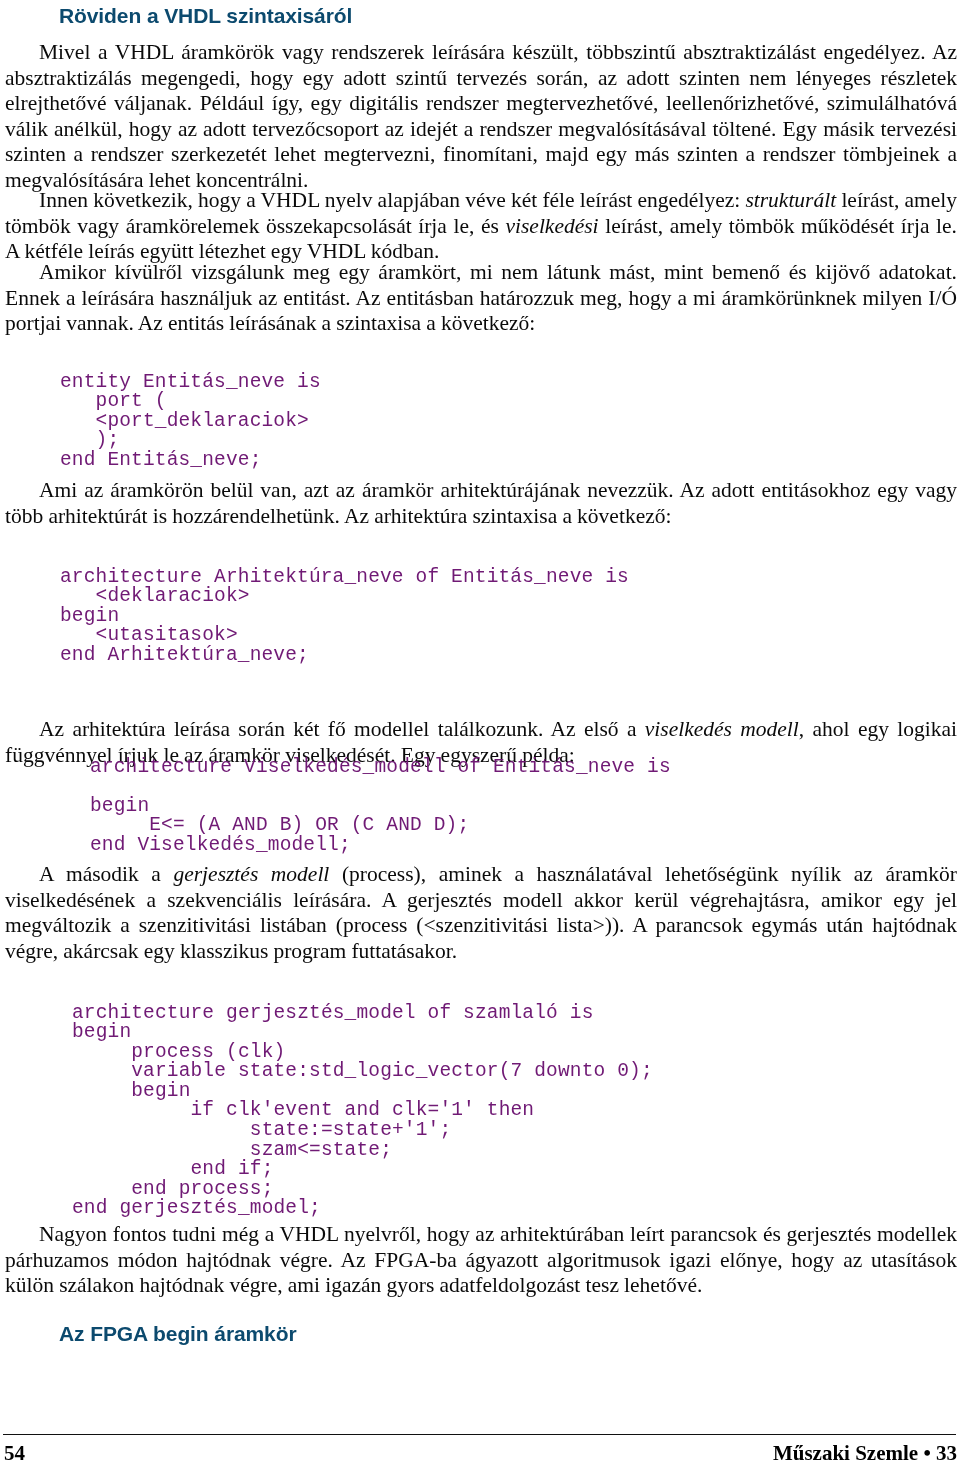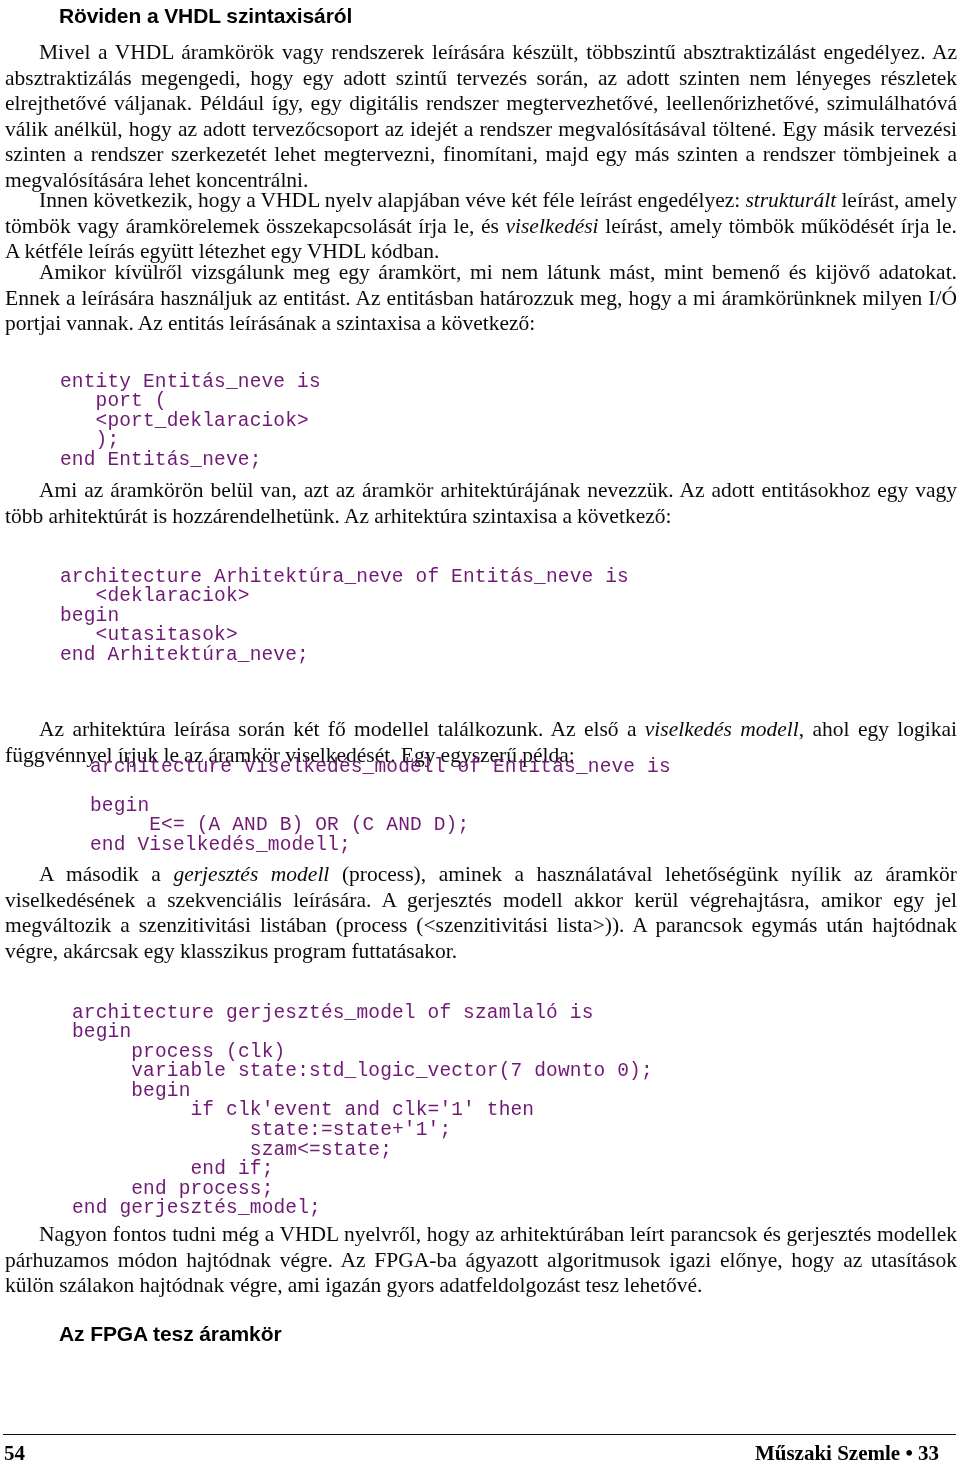--- a/index.html
+++ b/index.html
@@ -21,21 +21,21 @@
     height: 1474px;
     box-sizing: border-box;
   }
 
   
   .section-title {
     font-family: "Liberation Sans", sans-serif;
     font-weight: bold;
     font-size: 21px;
     letter-spacing: -0.1px;
-    color: #000000;
+    color: #0c4a6e;
     margin: 0;
   }
   #title-main {
     position: absolute;
     left: 59px;
     top: 4px;
   }
   #title-fpga {
     position: absolute;
     left: 59px;
@@ -80,21 +80,21 @@
   }
   .footer-text {
     position: absolute;
     top: 1441px;
     font-family: "Liberation Serif", serif;
     font-weight: bold;
     font-size: 21px;
     color: #000;
   }
   #footer-page-number { left: 4px; }
-  #footer-journal { right: 21px; text-align: right; }
+  #footer-journal { right: 3px; text-align: right; }
 </style>
 </head>
 <body>
 
 <div class="page">
 
   <h1 class="section-title" id="title-main">Röviden a VHDL szintaxisáról</h1>
 
   <div class="body-block" id="para-1" style="top:40px;">
     <span class="indent"></span><span>Mivel a VHDL áramkörök vagy rendszerek leírására készült, többszintű absztraktizálást engedélyez. Az absztraktizálás megengedi, hogy egy adott szintű tervezés során, az adott szinten nem lényeges részletek elrejthetővé váljanak. Például így, egy digitális rendszer megtervezhetővé, leellenőrizhetővé, szimulálhatóvá válik anélkül, hogy az adott tervezőcsoport az idejét a rendszer megvalósításával töltené. Egy másik tervezési szinten a rendszer szerkezetét lehet megtervezni, finomítani, majd egy más szinten a rendszer tömbjeinek a megvalósítására lehet koncentrálni.</span>
@@ -147,21 +147,21 @@
                state:=state+'1';
                szam&lt;=state;
           end if;
      end process;
 end gerjesztés_model;</pre>
 
   <div class="body-block" id="para-7" style="top:1222px;">
     <span class="indent"></span><span>Nagyon fontos tudni még a VHDL nyelvről, hogy az arhitektúrában leírt parancsok és gerjesztés modellek párhuzamos módon hajtódnak végre. Az FPGA-ba ágyazott algoritmusok igazi előnye, hogy az utasítások külön szálakon hajtódnak végre, ami igazán gyors adatfeldolgozást tesz lehetővé.</span>
   </div>
 
-  <h1 class="section-title" id="title-fpga">Az FPGA tesz áramkör</h1>
+  <h1 class="section-title" id="title-fpga">Az FPGA begin áramkör</h1>
 
   <div id="footer-rule"></div>
 
   <div class="footer-text" id="footer-page-number">54</div>
 
   <div class="footer-text" id="footer-journal">Műszaki Szemle • 33</div>
 
 </div>
 
 </body></html>

